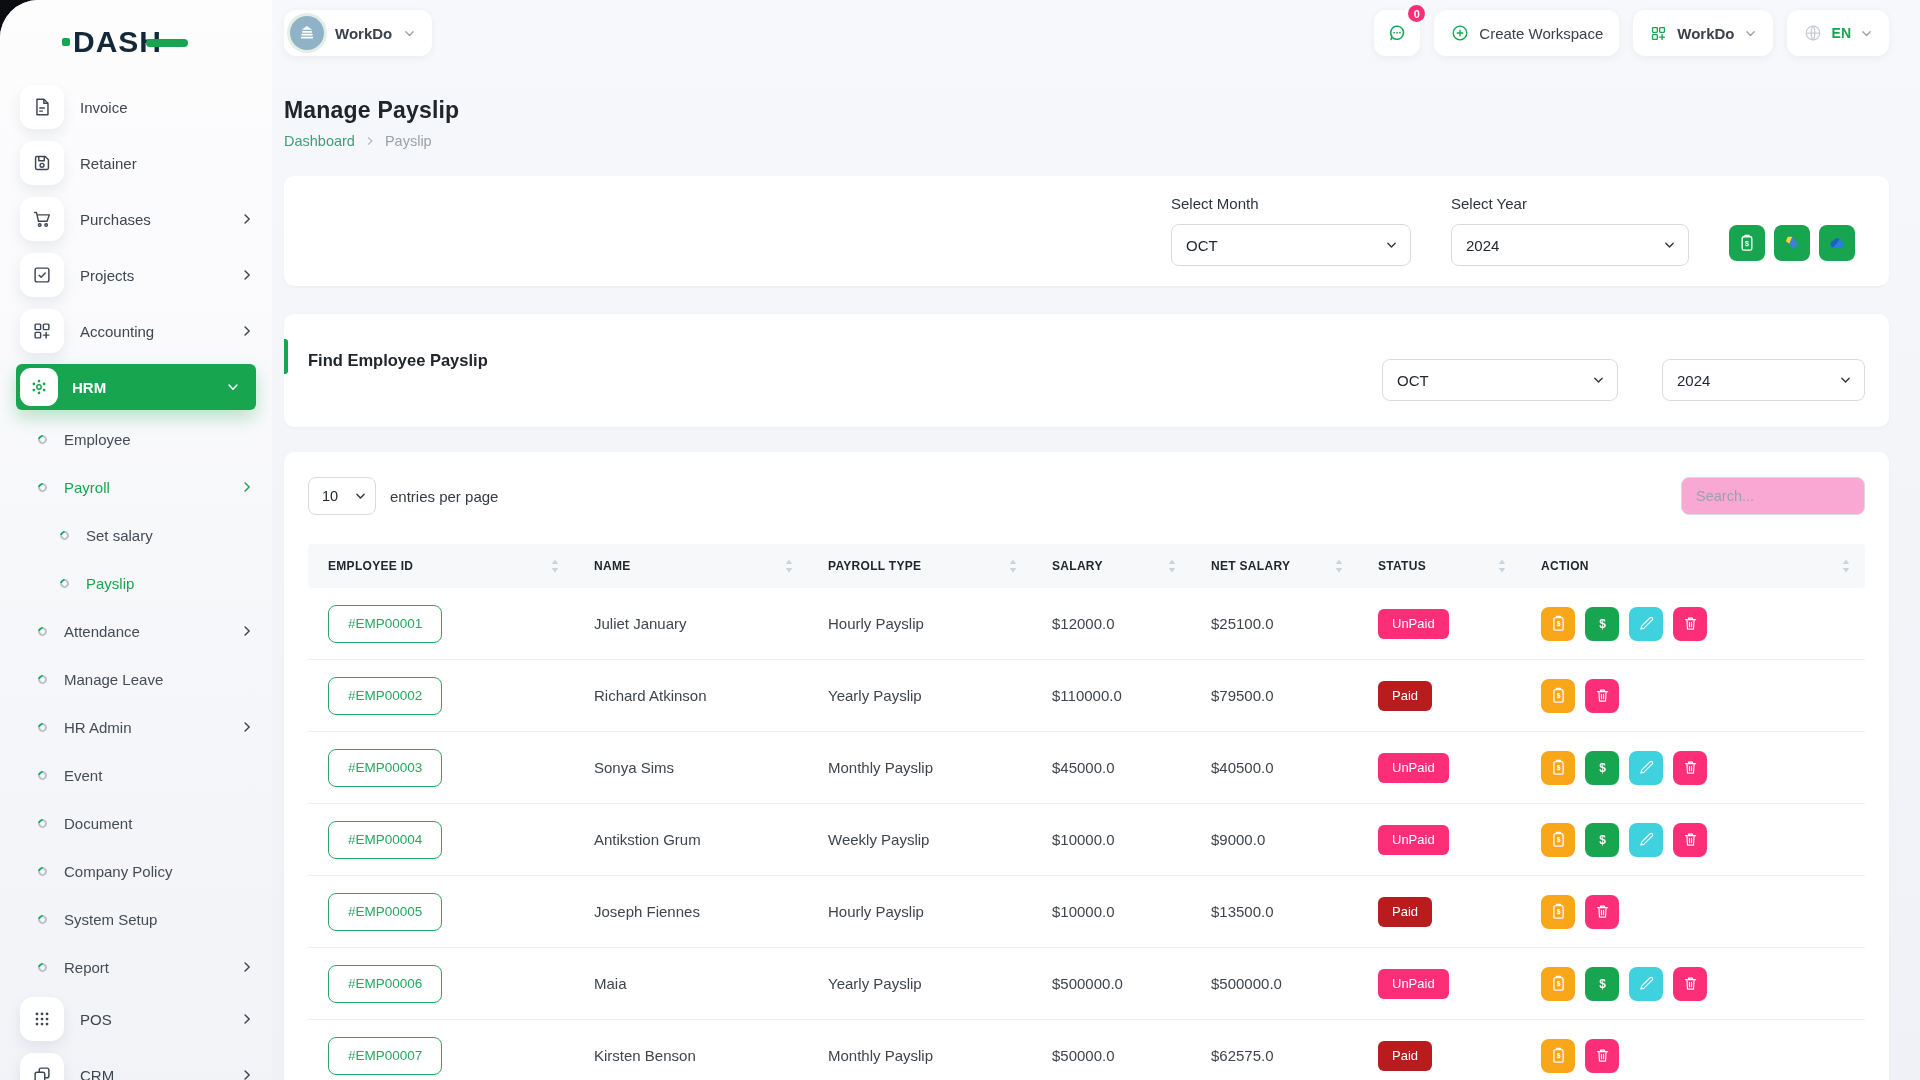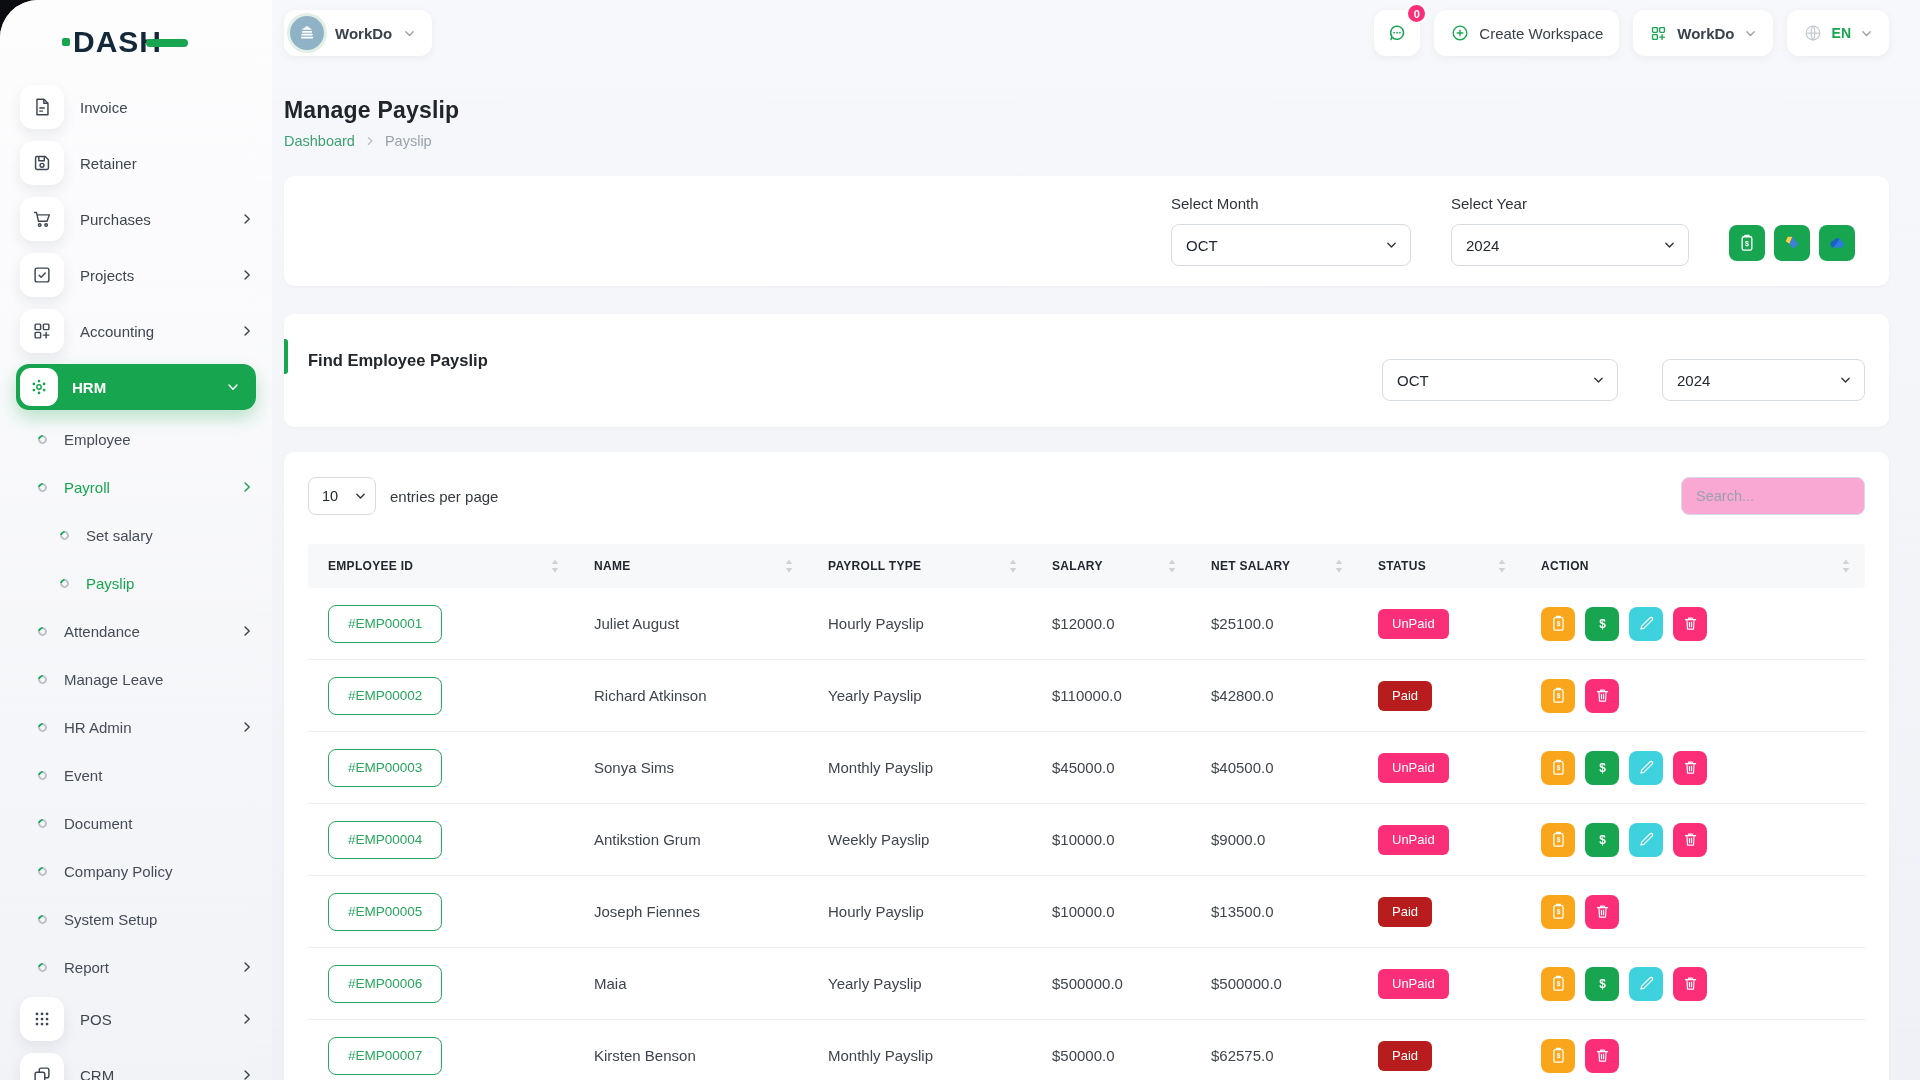--- a/index.html
+++ b/index.html
@@ -13,21 +13,21 @@
   .logo-dot{width:8px;height:8px;border-radius:2px;background:#17a550;margin-right:3px}
   .logo-text{font-size:30px;font-weight:800;letter-spacing:1px;color:#13293a}
   .logo-bar{width:42px;height:8px;border-radius:4px;background:#17a550;margin-left:-16px;margin-top:2px}
   .nav{margin-top:21px}
   .nav-main{display:flex;align-items:center;height:56px;padding:0 18px 0 20px;cursor:pointer}
   .nav-icebox{width:44px;height:44px;border-radius:13px;background:#fff;box-shadow:0 6px 14px rgba(23,40,60,.08);display:flex;align-items:center;justify-content:center;color:#3e4854;flex:0 0 auto}
   .nav-icebox svg{width:22px;height:22px}
   .nav-label{margin-left:16px;font-size:15px;font-weight:500;color:#3f464f}
   .nav-chev{margin-left:auto;color:#3f464f;display:flex;align-items:center}
   .nav-chev svg{width:14px;height:14px}
-  .nav-active{background:#17a550;border-radius:13px;margin:5px 16px;height:46px;padding:0 16px 0 4px;box-shadow:0 8px 18px rgba(23,165,80,.28)}
+  .nav-active{background:#17a550;border-radius:6px;margin:5px 16px;height:46px;padding:0 16px 0 4px;box-shadow:0 8px 18px rgba(23,165,80,.28)}
   .nav-active .nav-icebox{width:38px;height:38px;border-radius:11px;box-shadow:none}
   .nav-active .nav-label{color:#fff;font-weight:700;margin-left:14px}
   .nav-active .nav-chev{color:#fff}
   .nav-sub{display:flex;align-items:center;height:48px;padding:0 18px 0 38px;cursor:pointer}
   .nav-sub.lvl3{padding-left:60px}
   .nav-sub .nav-label{margin-left:17px;font-weight:400;color:#454c55}
   .nav-sub.sub-active .nav-label{color:#17a550}
   .nav-sub.sub-active .nav-chev{color:#17a550}
   .bullet{width:9px;height:9px;border-radius:50%;border:2px solid #b9c2ca;border-top-color:#17a550;transform:rotate(-40deg);flex:0 0 auto}
 
@@ -565,21 +565,21 @@
                   <path d="M5 14.5 1.8 10h6.4z" fill="#ccd3da"></path>
                 </svg>
               </span>
             </div>
           </div>
         <div id="table-body">
             <div class="tr">
               <div class="td">
                 <button class="emp-pill">#EMP00001</button>
               </div>
-              <div class="td">Juliet August</div>
+              <div class="td">Juliet January</div>
               <div class="td">Hourly Payslip</div>
               <div class="td">$12000.0</div>
               <div class="td">$25100.0</div>
               <div class="td">
                 <span class="status-badge st-unpaid">UnPaid</span>
               </div>
               <div class="td actions">
                 <button class="act act-payslip">
                   <svg viewBox="0 0 24 24">
                     <g fill="none" stroke="#fff" stroke-width="1.6" stroke-linejoin="round">
@@ -611,21 +611,21 @@
                 </button>
               </div>
             </div>
             <div class="tr">
               <div class="td">
                 <button class="emp-pill">#EMP00002</button>
               </div>
               <div class="td">Richard Atkinson</div>
               <div class="td">Yearly Payslip</div>
               <div class="td">$110000.0</div>
-              <div class="td">$42800.0</div>
+              <div class="td">$79500.0</div>
               <div class="td">
                 <span class="status-badge st-paid">Paid</span>
               </div>
               <div class="td actions">
                 <button class="act act-payslip">
                   <svg viewBox="0 0 24 24">
                     <g fill="none" stroke="#fff" stroke-width="1.6" stroke-linejoin="round">
                       <rect x="6.2" y="4.5" width="11.6" height="16" rx="2"></rect>
                       <path d="M9.5 4.5V3h5v1.5"></path>
                     </g>

